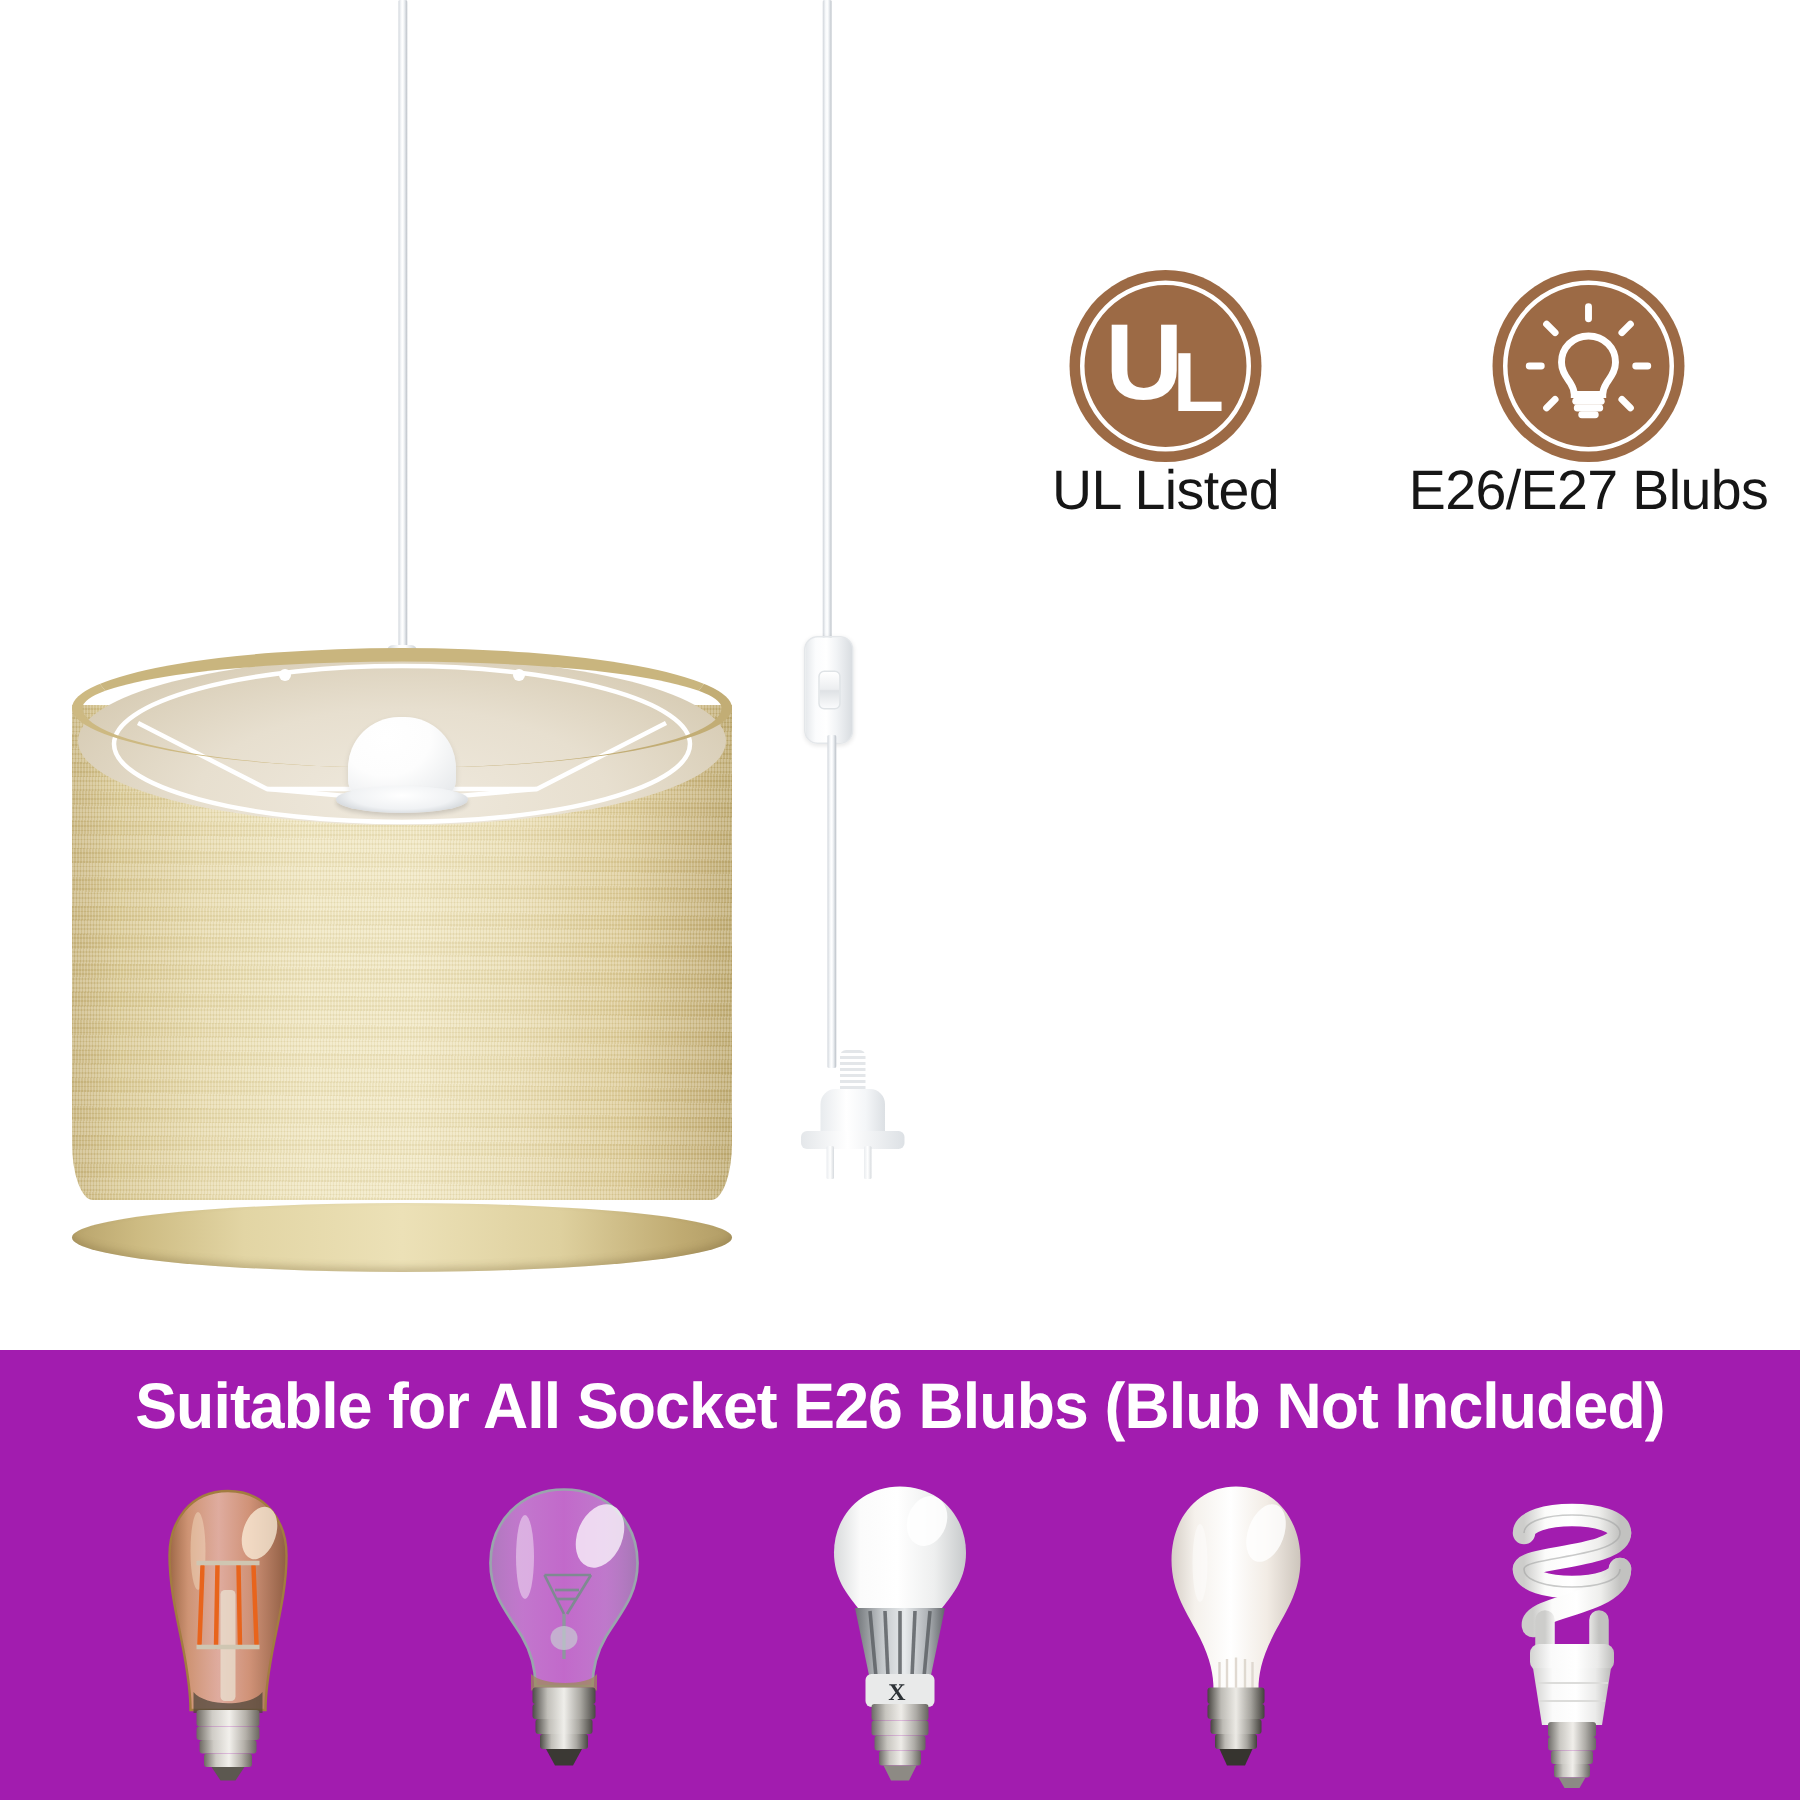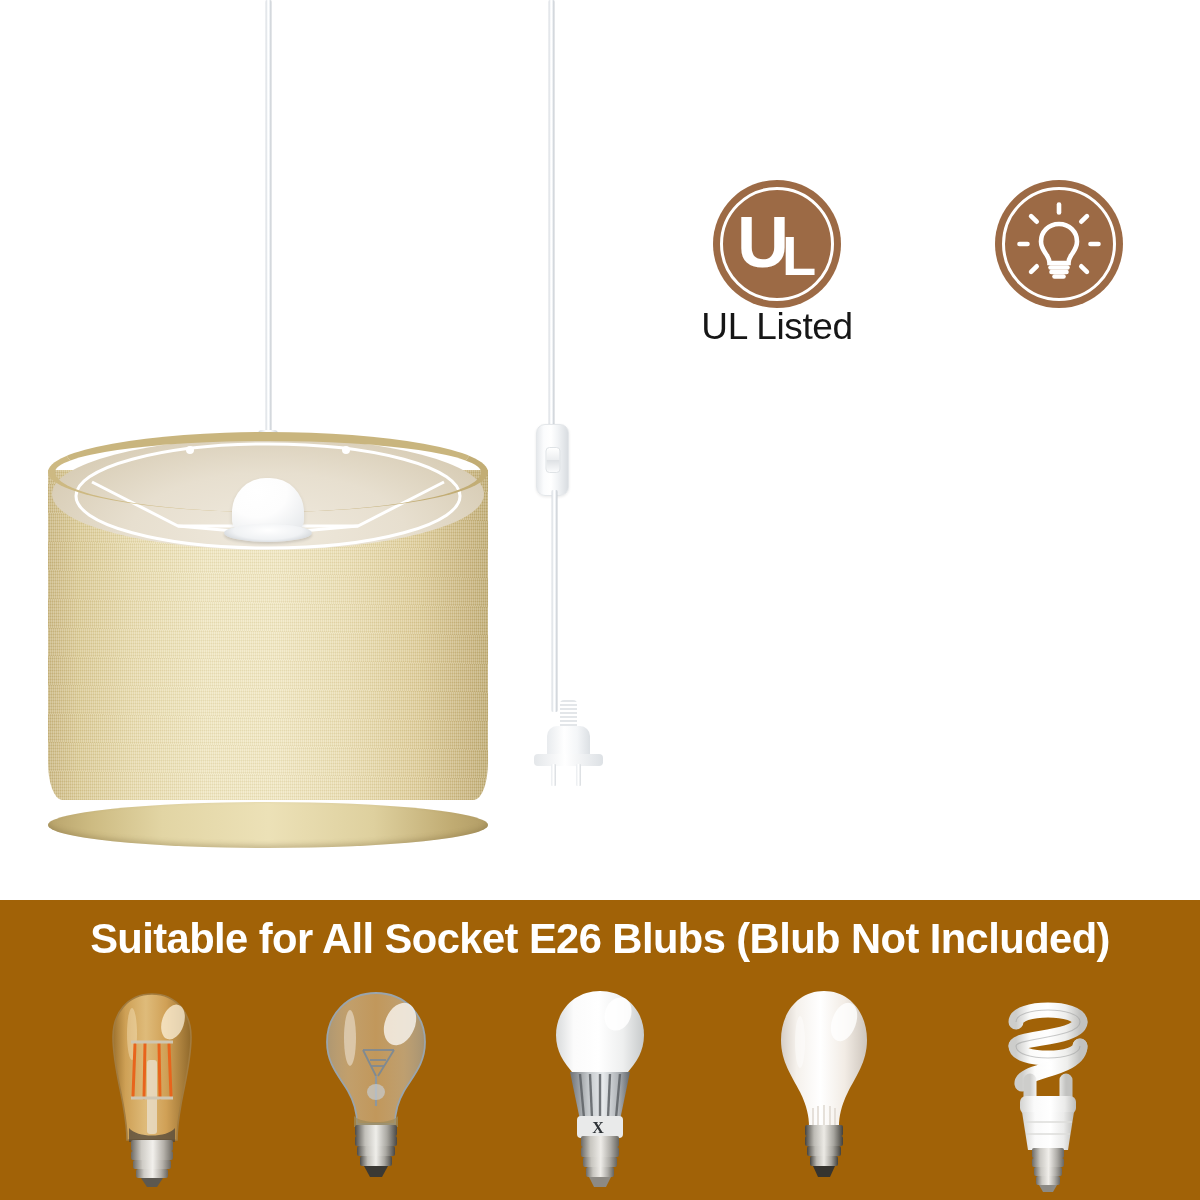--- a/index.html
+++ b/index.html
@@ -240,21 +240,21 @@
     transform: translateY(-2px);
   }
   .ul-mark .ul-u { font-size: 72px; }
   .ul-mark .ul-l { font-size: 56px; position: relative; top: 8px; left: -4px; }
 
   
   #bulb-banner {
     position: absolute;
     left: 0; top: 900px;
     width: 1200px; height: 300px;
-    background: #a16207;
+    background: #a21caf;
   }
   #banner-title {
     position: absolute;
     left: 0; top: 14px;
     width: 1200px;
     text-align: center;
     color: #ffffff;
     font-family: "Liberation Sans", sans-serif;
     font-weight: 700;
     font-size: 43px;
@@ -350,20 +350,21 @@
             <path d="M43 3.5 L43 11.5"></path>
             <path d="M43 3.5 L43 11.5" transform="rotate(45 43 43)"></path>
             <path d="M43 3.5 L43 11.5" transform="rotate(90 43 43)"></path>
             <path d="M43 3.5 L43 11.5" transform="rotate(135 43 43)"></path>
             <path d="M43 3.5 L43 11.5" transform="rotate(225 43 43)"></path>
             <path d="M43 3.5 L43 11.5" transform="rotate(270 43 43)"></path>
             <path d="M43 3.5 L43 11.5" transform="rotate(315 43 43)"></path>
           </g>
         </svg>
       </div>
+      <div class="feature-label">E26/E27 Blubs</div>
     </div>
 
 
   </div>
 
   <div id="bulb-banner">
 
     <div id="banner-title">Suitable for All Socket E26 Blubs (Blub Not Included)</div>
 
     <div id="bulb-row">

